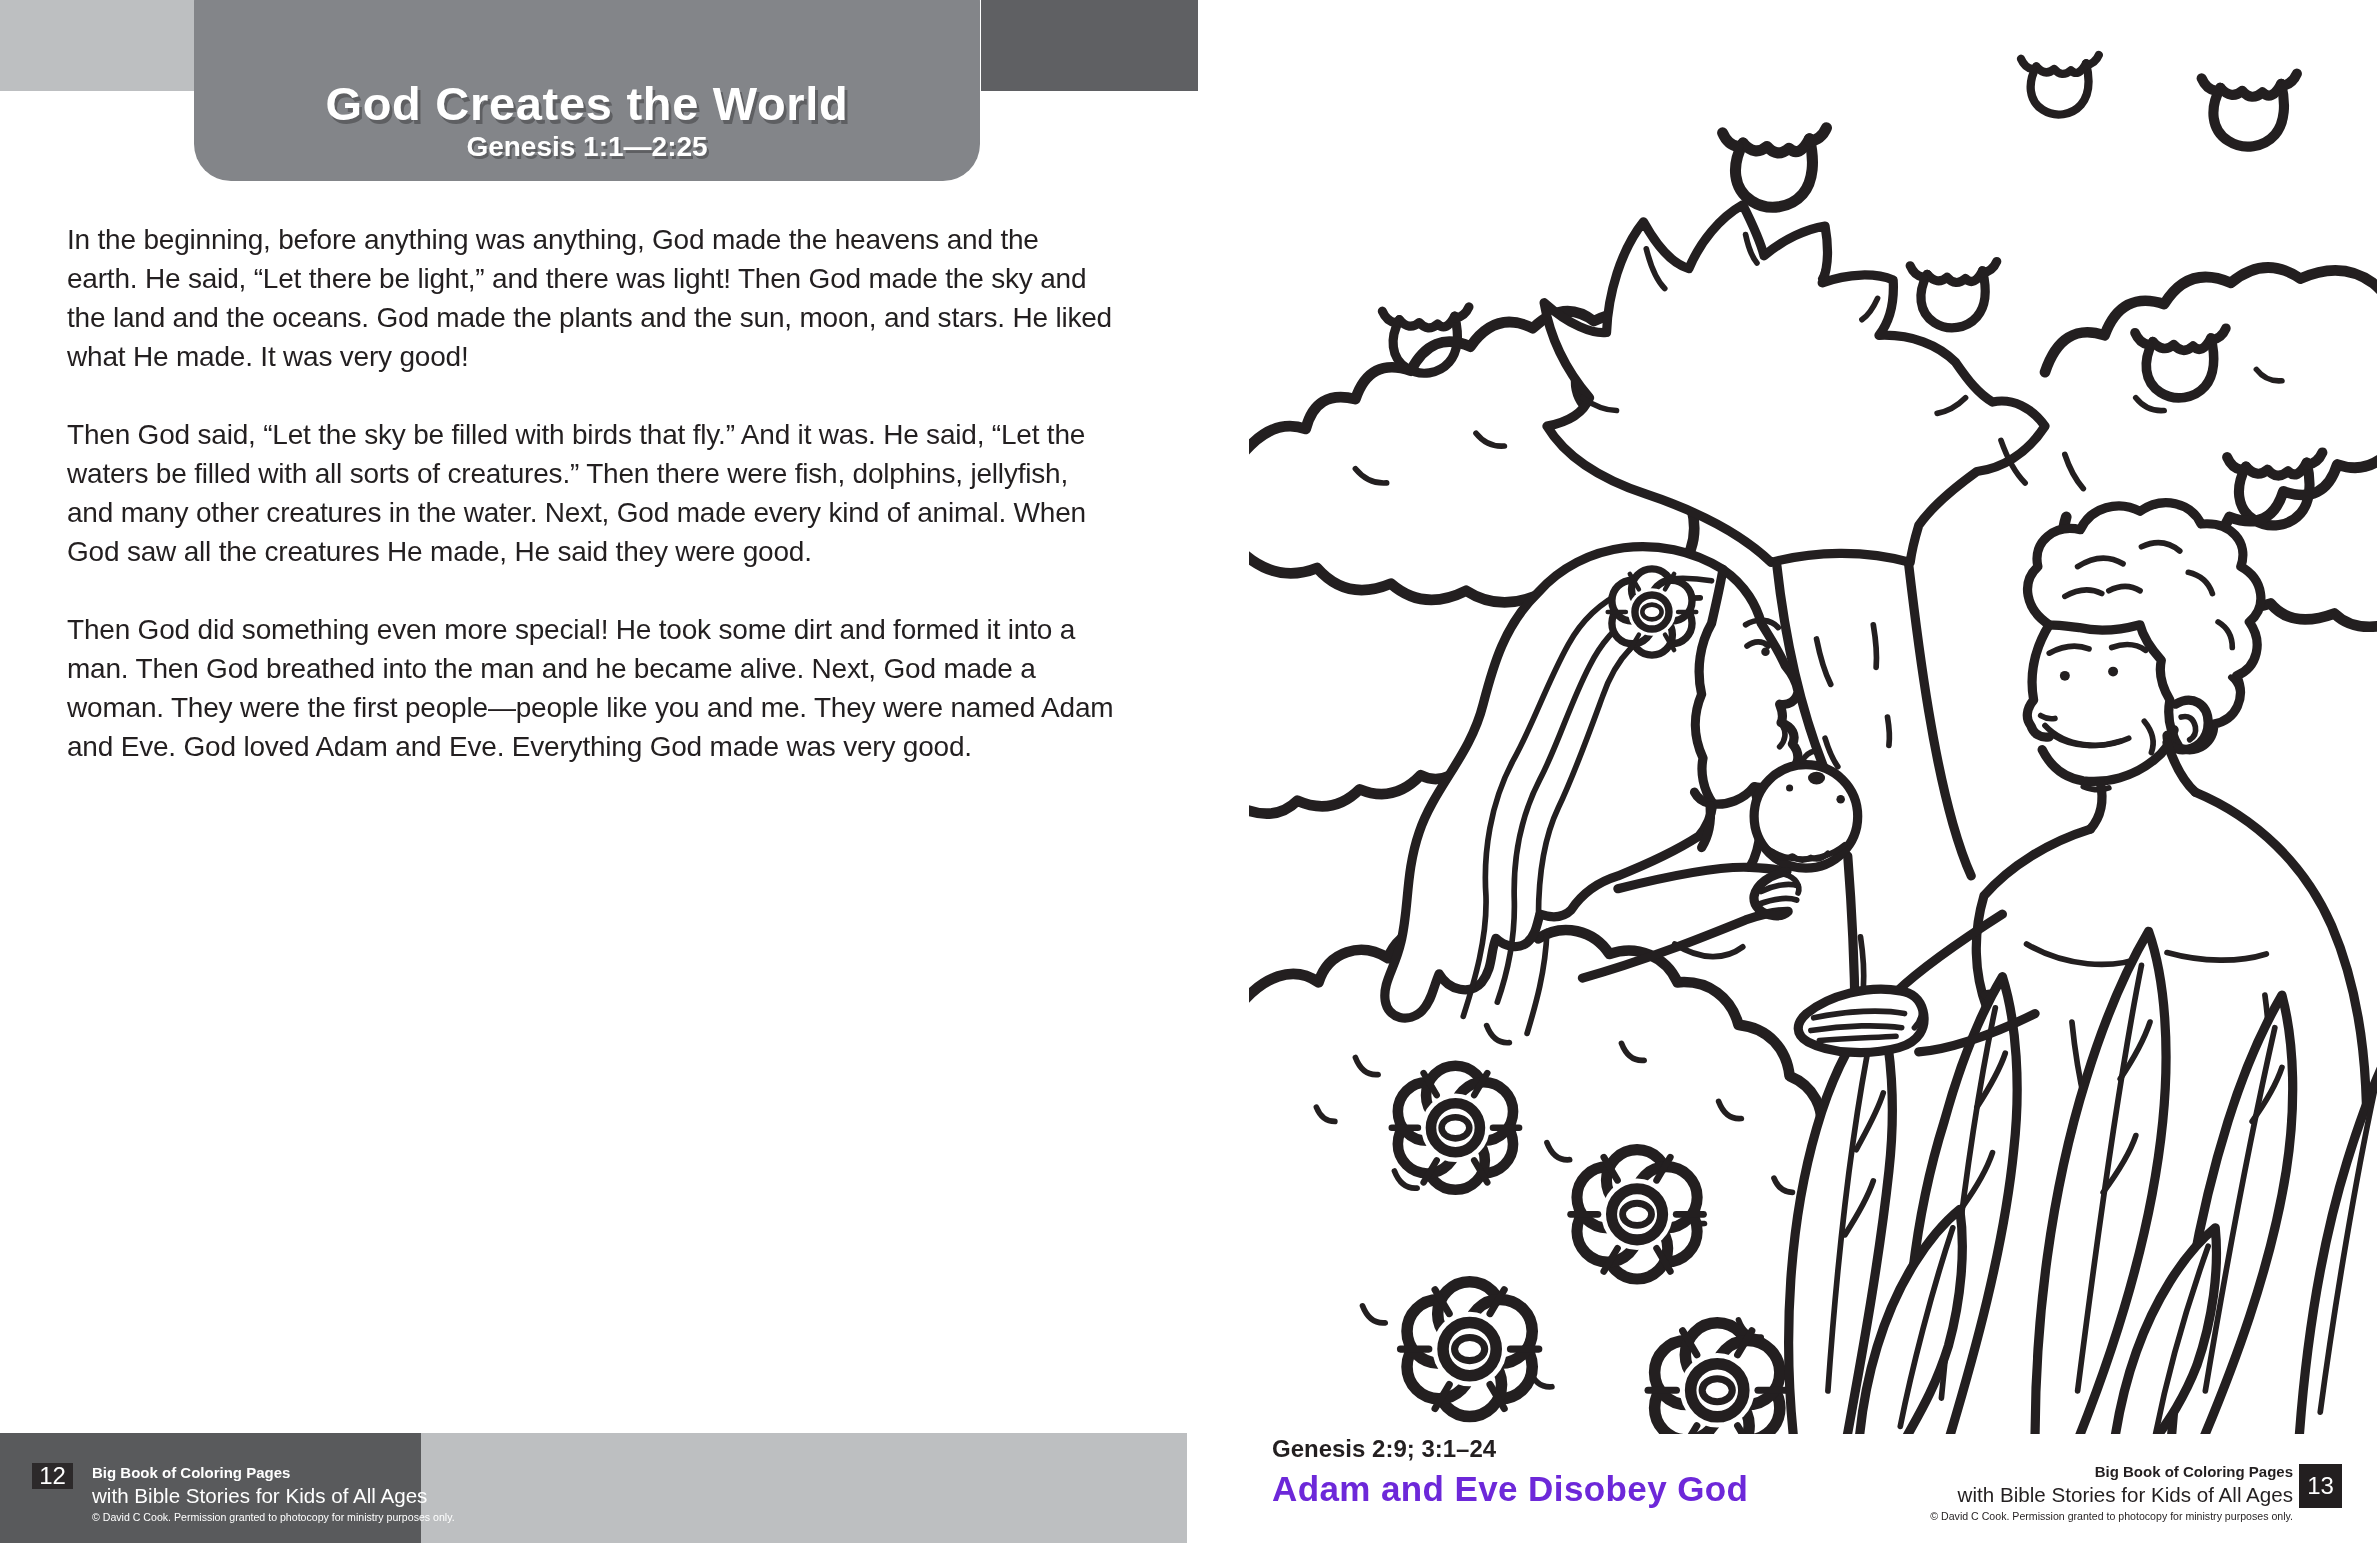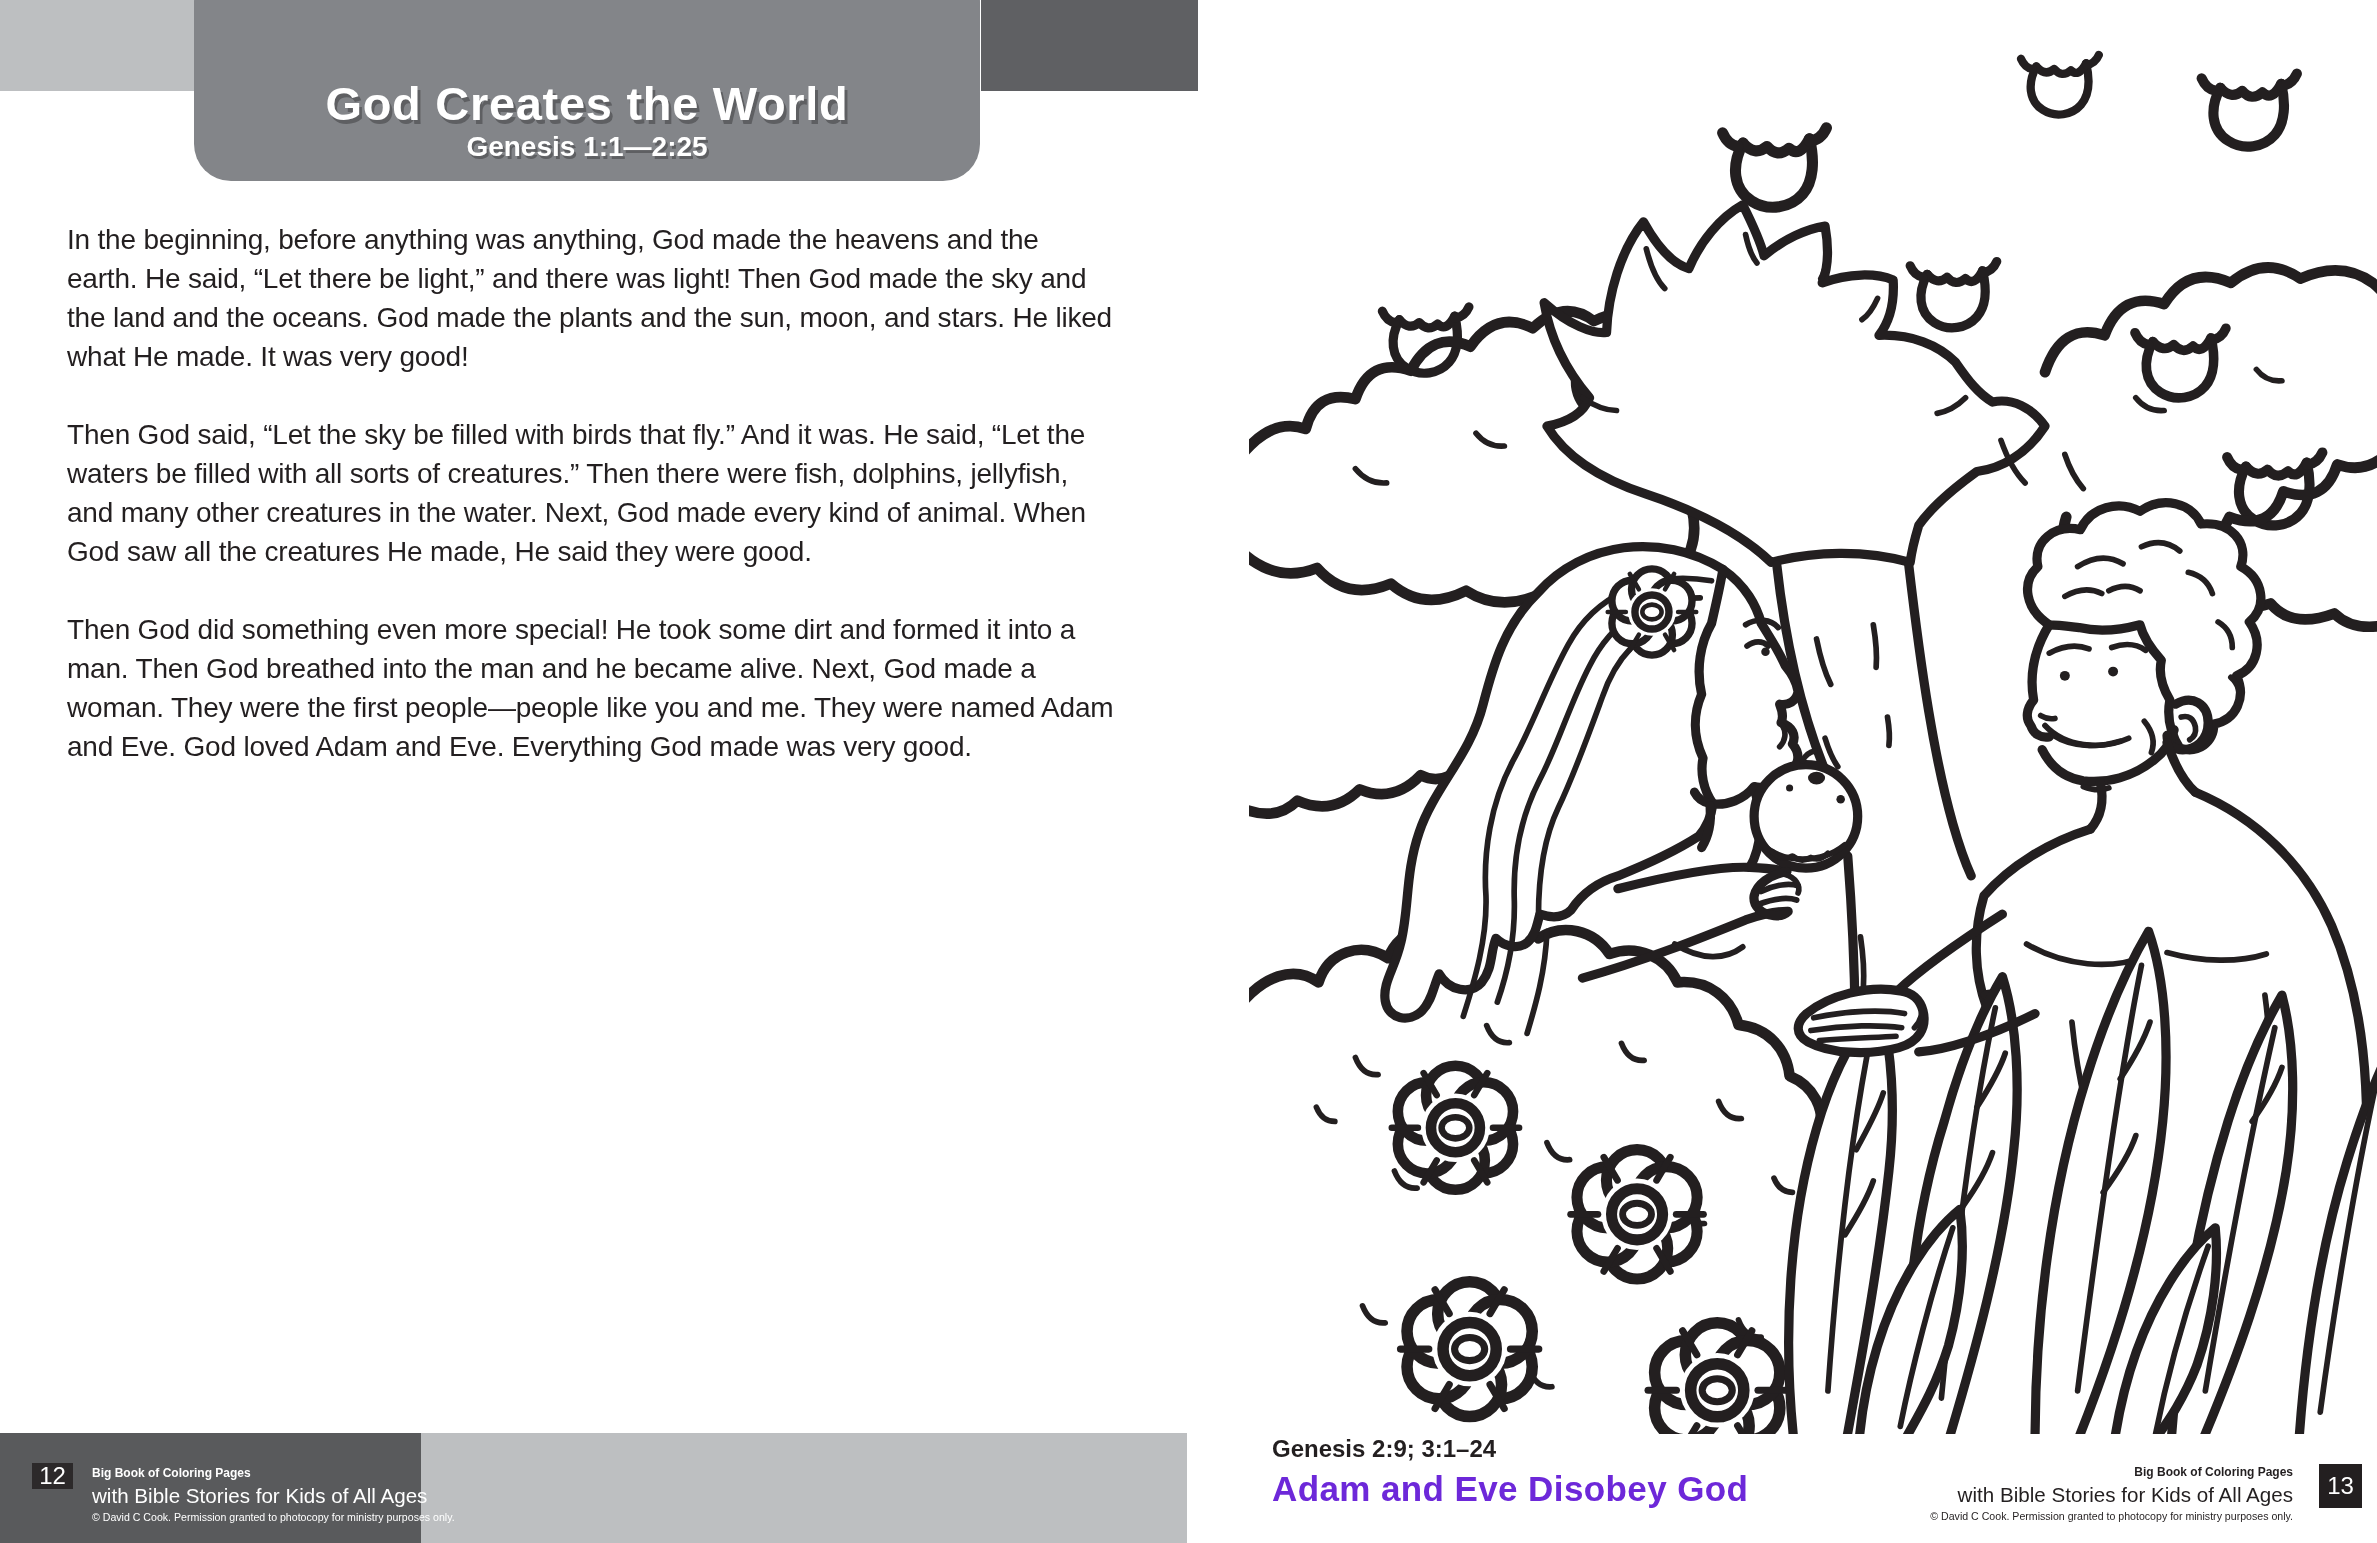--- a/index.html
+++ b/index.html
@@ -16,25 +16,25 @@
 
   
   .story-text{position:absolute;left:67px;top:220px;width:1047px;font-size:28px;line-height:39px;letter-spacing:-0.2px;}
   .story-text p{margin:0 0 39px 0;}
 
   
   .footer-bar-dark{position:absolute;left:0;top:1433px;width:421px;height:111px;background:#595a5c;}
   .footer-bar-light{position:absolute;left:421px;top:1433px;width:766px;height:111px;background:#bdbfc1;}
   .pagebox{position:absolute;display:flex;align-items:center;justify-content:center;color:#fff;font-size:24px;font-weight:normal;}
   .pagebox-left{left:32px;top:1463px;width:41px;height:26px;background:#2c292a;}
-  .pagebox-right{left:2299px;top:1464px;width:43px;height:44px;background:#231f20;margin-left:20px;}
+  .pagebox-right{left:2299px;top:1464px;width:43px;height:44px;background:#231f20;}
   .footer-info{line-height:1;}
   .footer-info-left{position:absolute;left:92px;top:1462px;color:#fff;}
   .footer-info-right{position:absolute;right:84px;top:1461px;color:#231f20;text-align:right;}
-  .ft-title{font-weight:bold;font-size:12px;line-height:22px;}
+  .ft-title{font-weight:bold;font-size:15px;line-height:22px;}
   .ft-sub{font-size:20.6px;line-height:23.4px;font-weight:normal;}
   .ft-copy{font-size:10.6px;line-height:14px;margin-top:2.8px;}
 
   
   .caption{position:absolute;left:1272px;top:1435px;}
   .cap-scripture{font-size:24px;line-height:28px;font-weight:bold;color:#231f20;}
   .cap-title{font-size:35px;line-height:40px;font-weight:bold;color:#6d28d9;margin-top:6px;letter-spacing:0.4px;}
 
   
   .illustration{position:absolute;left:1249px;top:0;width:1128px;height:1434px;}

